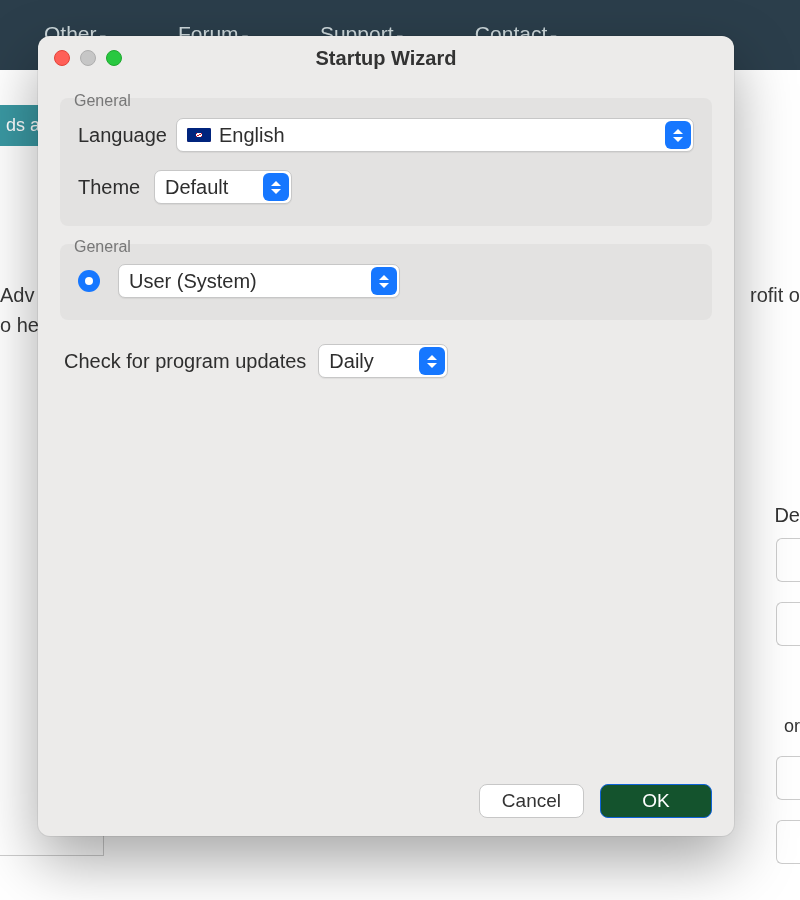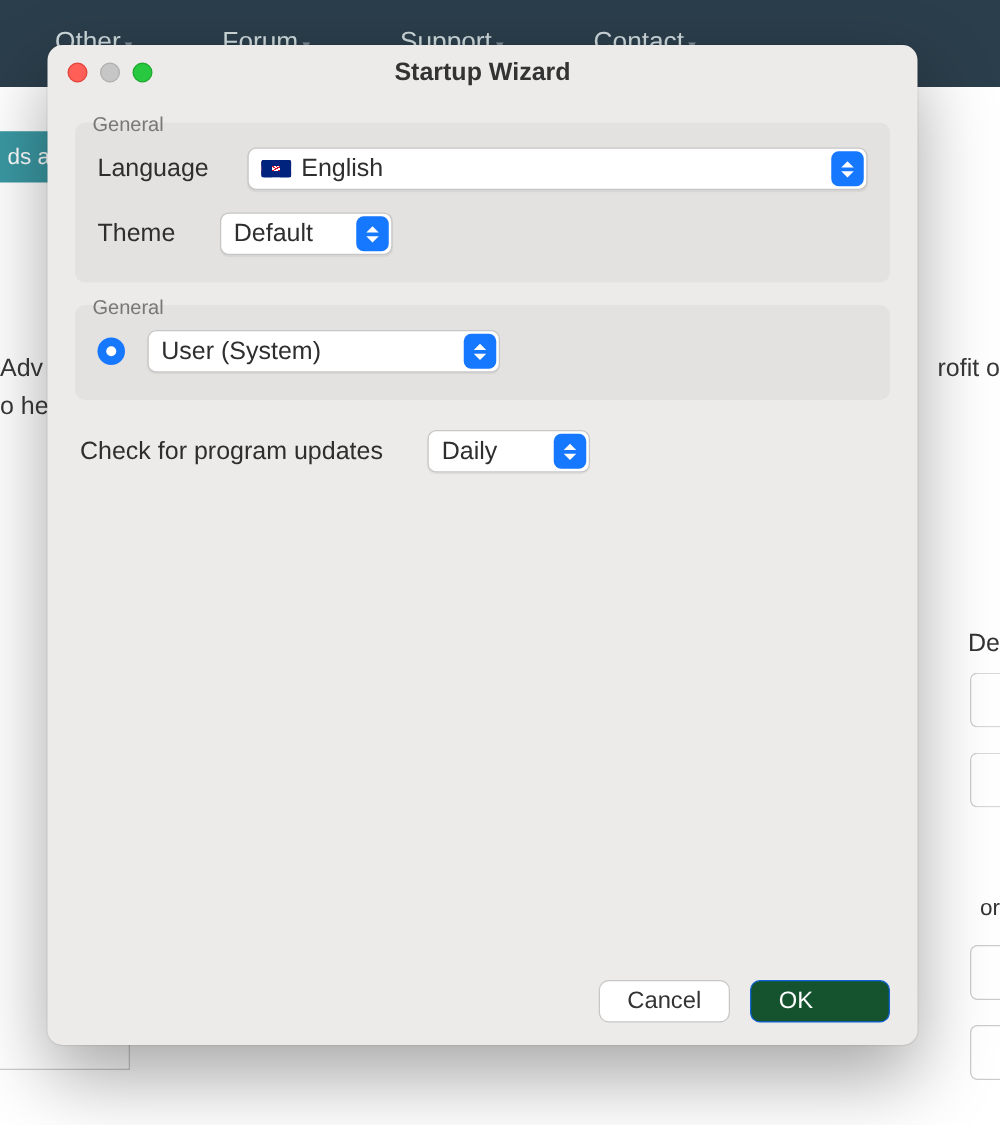--- a/index.html
+++ b/index.html
@@ -114,21 +114,21 @@
       background: transparent;
       z-index: 2;
       display: inline-block;
       padding: 0 4px;
       margin-bottom: -6px;
     }
 
     .field-row {
       display: flex;
       align-items: center;
-      gap: 28px;
+      gap: 6px;
       margin-top: 18px;
     }
     .field-row:first-child { margin-top: 0; }
     .field-label { font-size: 20px; color: #2e2e2e; min-width: 92px; }
 
     
     .popup {
       display: flex;
       align-items: center;
       background: #ffffff;
@@ -215,41 +215,41 @@
       border-radius: 50%;
     }
     .radio-label { font-size: 20px; color: #2e2e2e; }
 
     .popup.folder { width: 282px; }
     .popup.updates { width: 130px; }
 
     .plain-row {
       display: flex;
       align-items: center;
-      gap: 36px;
+      gap: 12px;
       margin-top: 24px;
       padding: 0 4px;
     }
 
     .spacer { flex: 1; }
 
     .footer {
       display: flex;
       justify-content: flex-end;
       gap: 16px;
       padding-top: 12px;
     }
     .btn {
       height: 34px;
       min-width: 100px;
       border-radius: 8px;
       font-size: 19px;
       display: flex;
       align-items: center;
-      justify-content: flex-start;
+      justify-content: center;
       padding: 0 22px;
       cursor: pointer;
     }
     .btn-secondary {
       background: #ffffff;
       border: 1px solid #c7c7c7;
       color: #333;
     }
     .btn-primary {
       background: #14532d;

